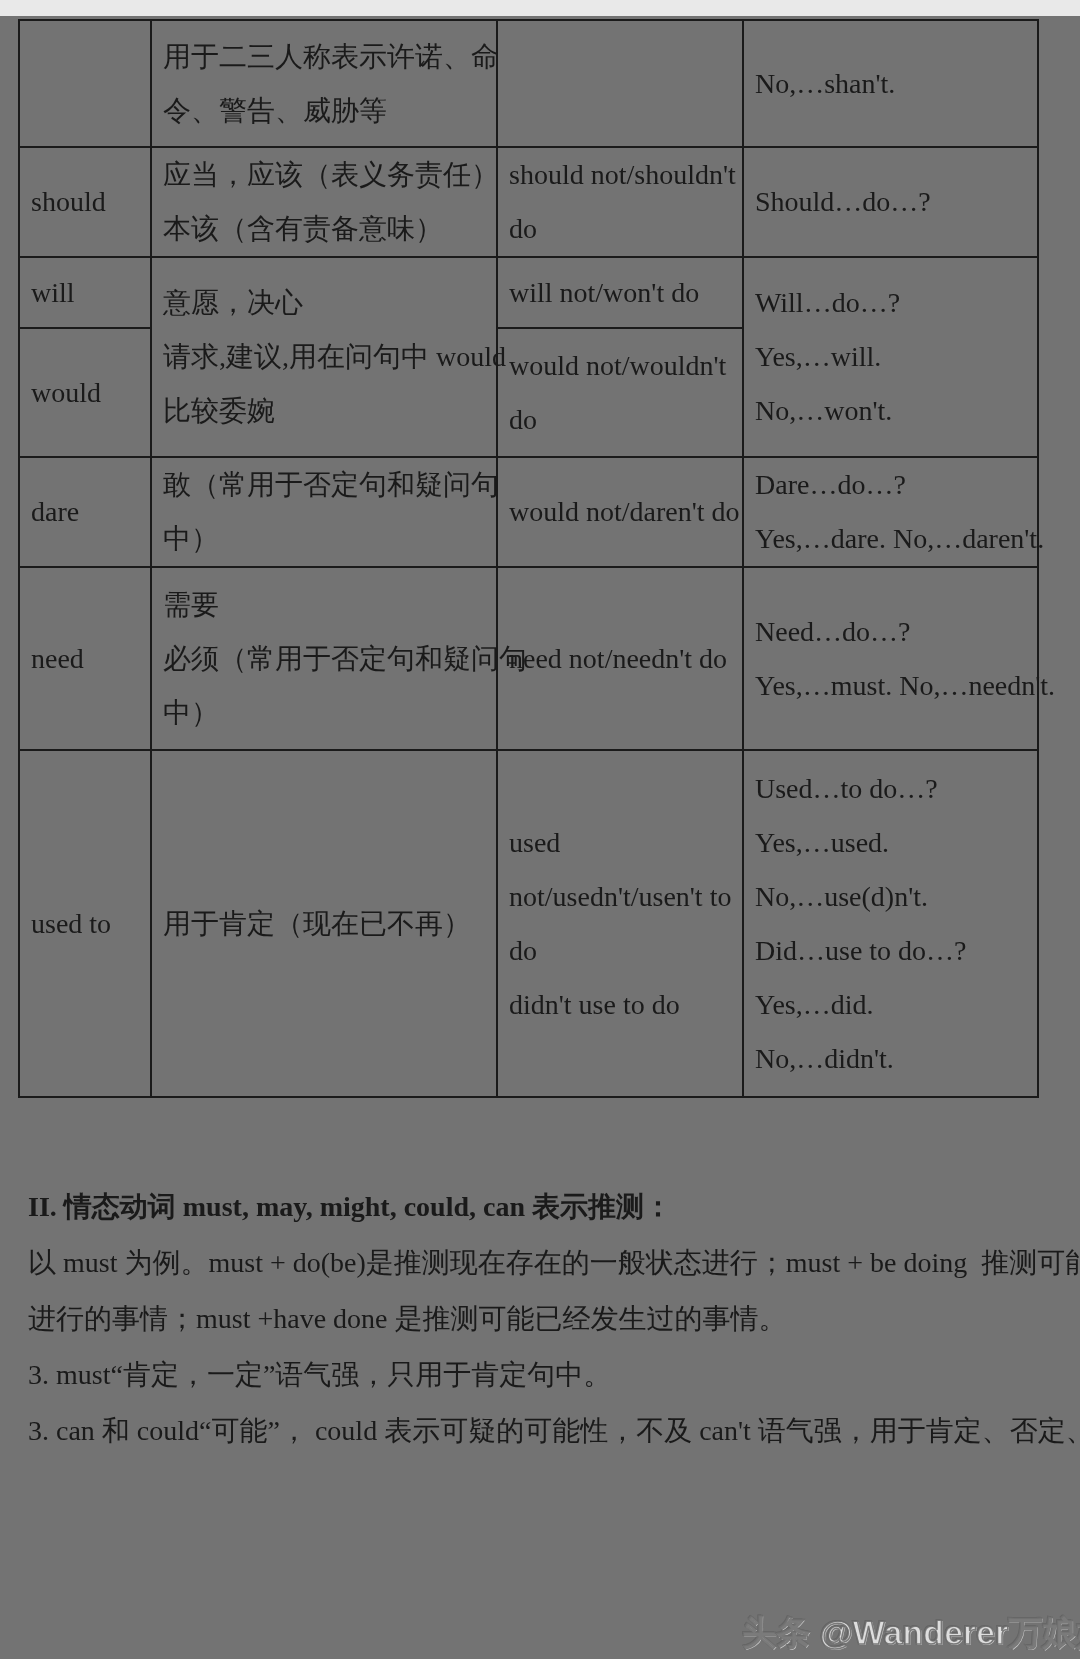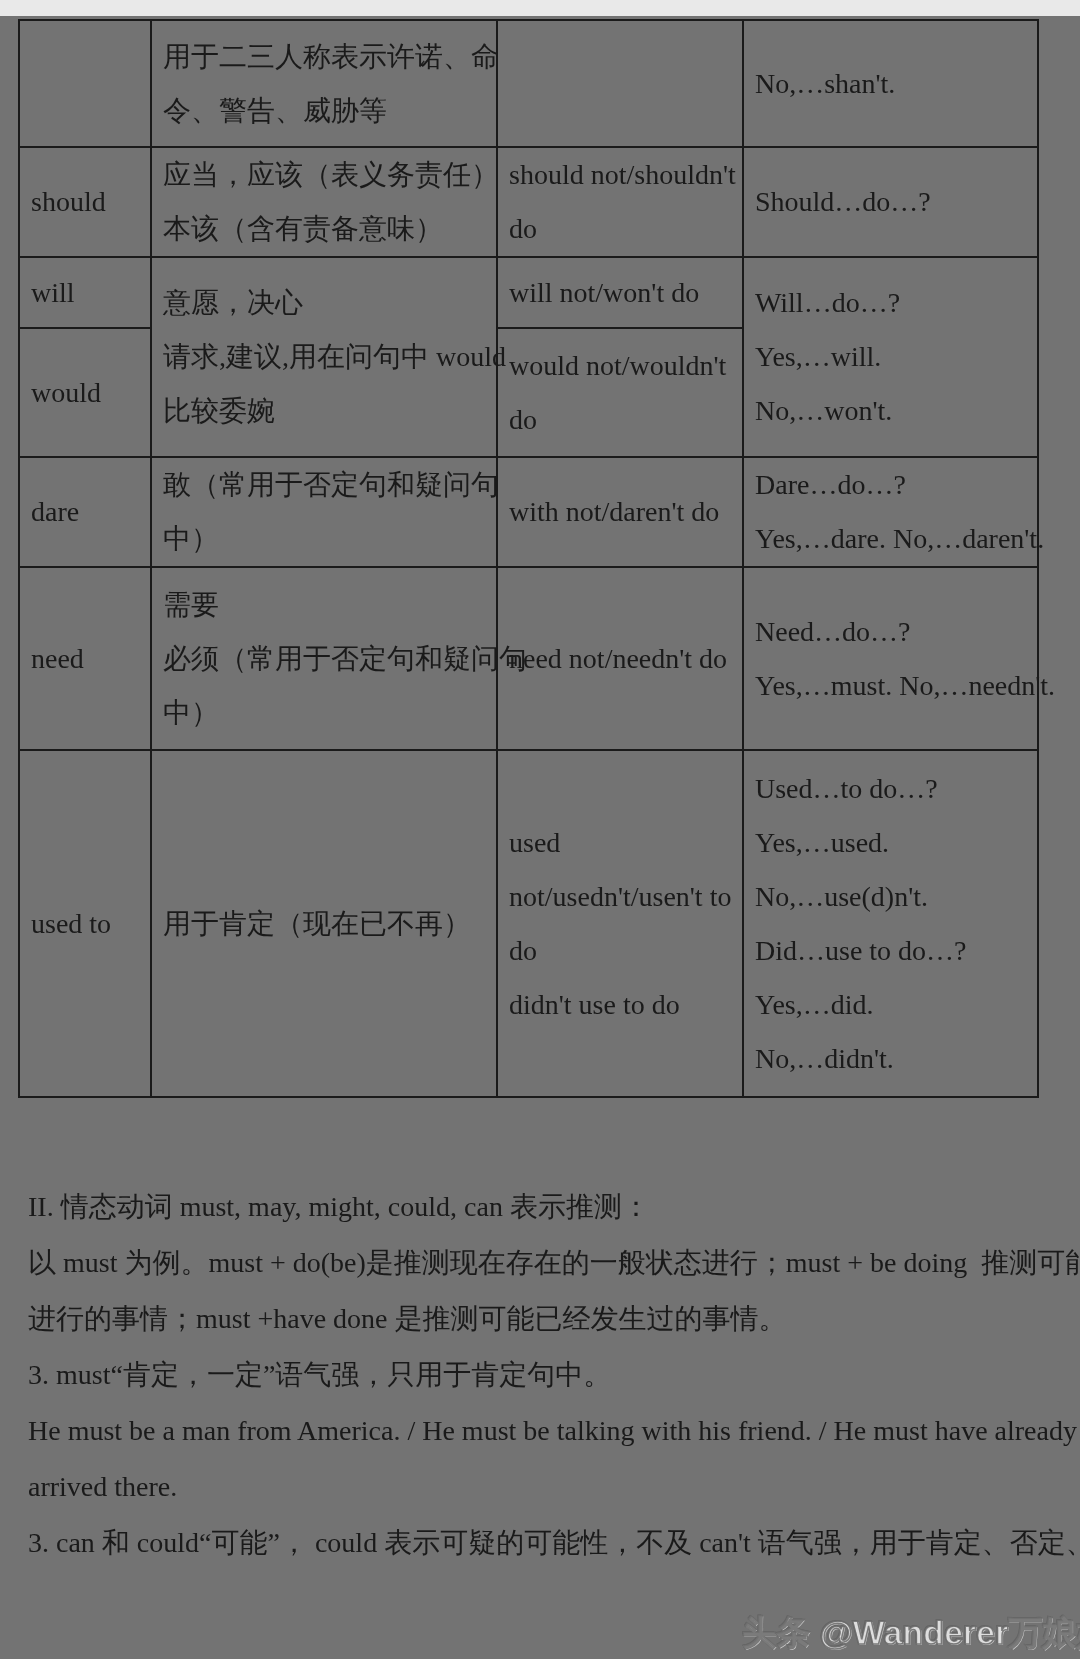--- a/index.html
+++ b/index.html
@@ -18,21 +18,21 @@
     font-size:28px; line-height:54px;
     padding:0 11px; vertical-align:middle;
     white-space:pre; overflow:visible;
   }
   td.vtop { vertical-align:top; padding-top:0; }
   .section {
     position:absolute; left:28px; top:1163px; width:1045px;
     font-size:28px; line-height:56px;
   }
   .section p { margin:0; white-space:pre; }
-  .section p.heading { font-weight:normal; }
+  .section p.heading { font-weight:bold; }
   .watermark {
     position:absolute; left:742px; top:1594px;
     font-family:"Liberation Sans","DejaVu Sans",sans-serif;
     font-size:34px; font-weight:bold; white-space:nowrap;
     color:rgba(255,255,255,0.40);
     -webkit-text-stroke:1.5px rgba(105,105,105,0.85);
     text-shadow:1px 1px 0 rgba(255,255,255,0.65), -1px -1px 0 rgba(85,85,85,0.55);
   }
 </style>
 </head>
@@ -75,21 +75,21 @@
       </tr>
       <tr style="height:129px">
         <td>would</td>
         <td>would not/wouldn't
 do</td>
       </tr>
       <tr style="height:101px">
         <td>dare</td>
         <td>敢（常用于否定句和疑问句
 中）</td>
-        <td>with not/daren't do</td>
+        <td>would not/daren't do</td>
         <td>Dare…do…?
 Yes,…dare. No,…daren't.</td>
       </tr>
       <tr style="height:183px">
         <td>need</td>
         <td>需要
 必须（常用于否定句和疑问句
 中）</td>
         <td>need not/needn't do</td>
         <td>Need…do…?
@@ -110,20 +110,18 @@
 No,…didn't.</td>
       </tr>
     </tbody>
   </table>
 
   <div class="section">
     <p class="heading">II. 情态动词 must, may, might, could, can 表示推测：</p>
     <p>以 must 为例。must + do(be)是推测现在存在的一般状态进行；must + be doing  推测可能正在
 进行的事情；must +have done 是推测可能已经发生过的事情。</p>
     <p>3. must“肯定，一定”语气强，只用于肯定句中。</p>
-    <p>He must be a man from America. / He must be talking with his friend. / He must have already
-arrived there.</p>
     <p>3. can 和 could“可能”， could 表示可疑的可能性，不及 can't 语气强，用于肯定、否定、</p>
   </div>
 
   <div class="watermark">头条 @Wanderer万娘娘</div>
 
 </div>
 
 </body></html>

